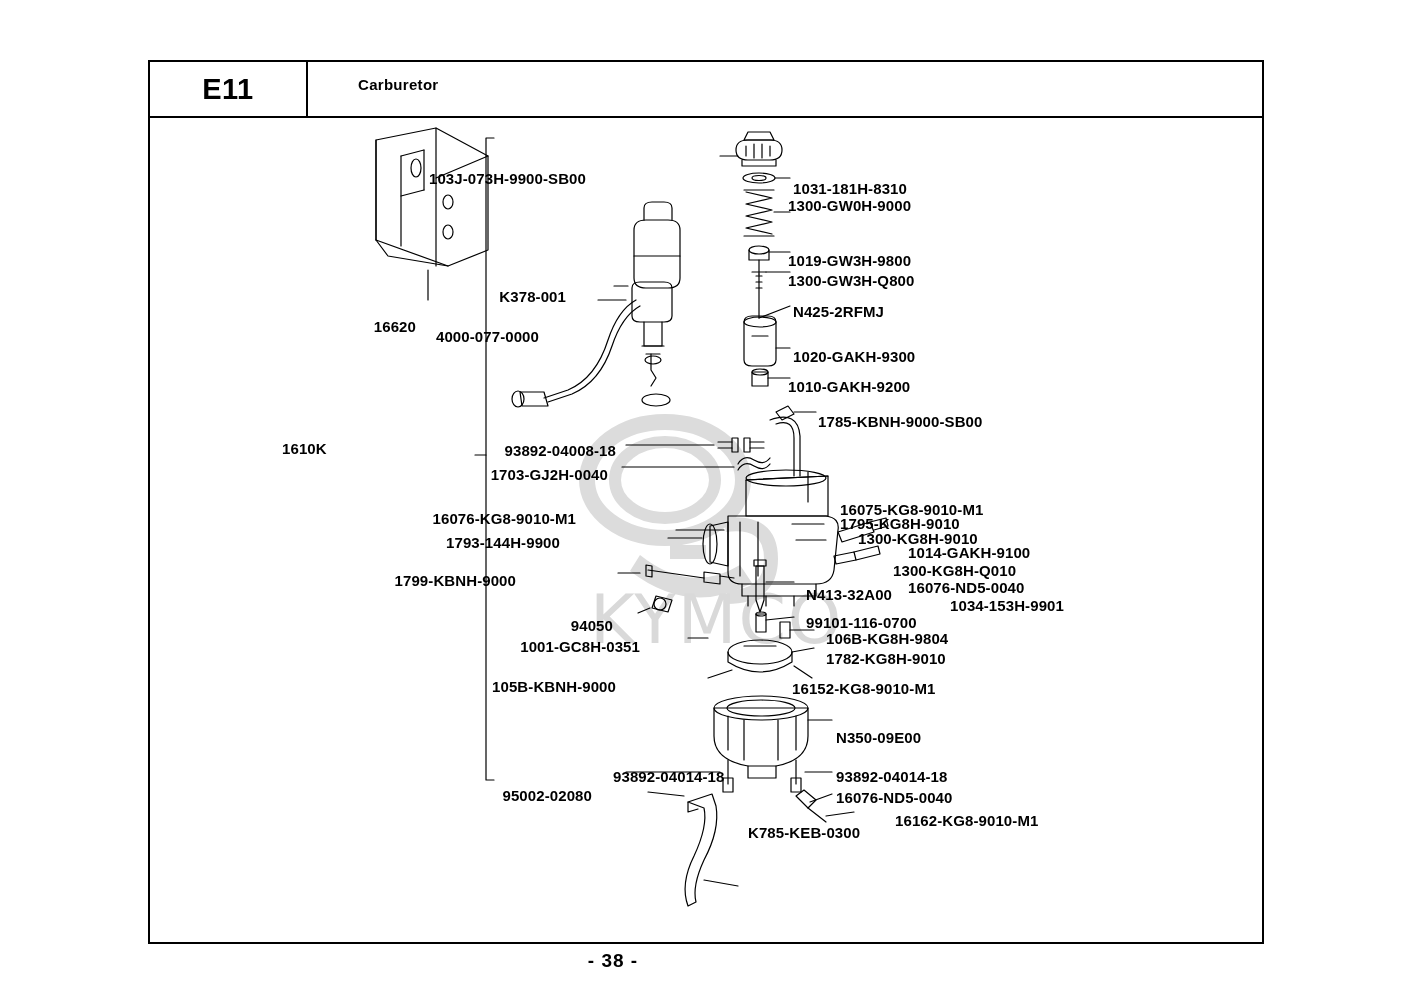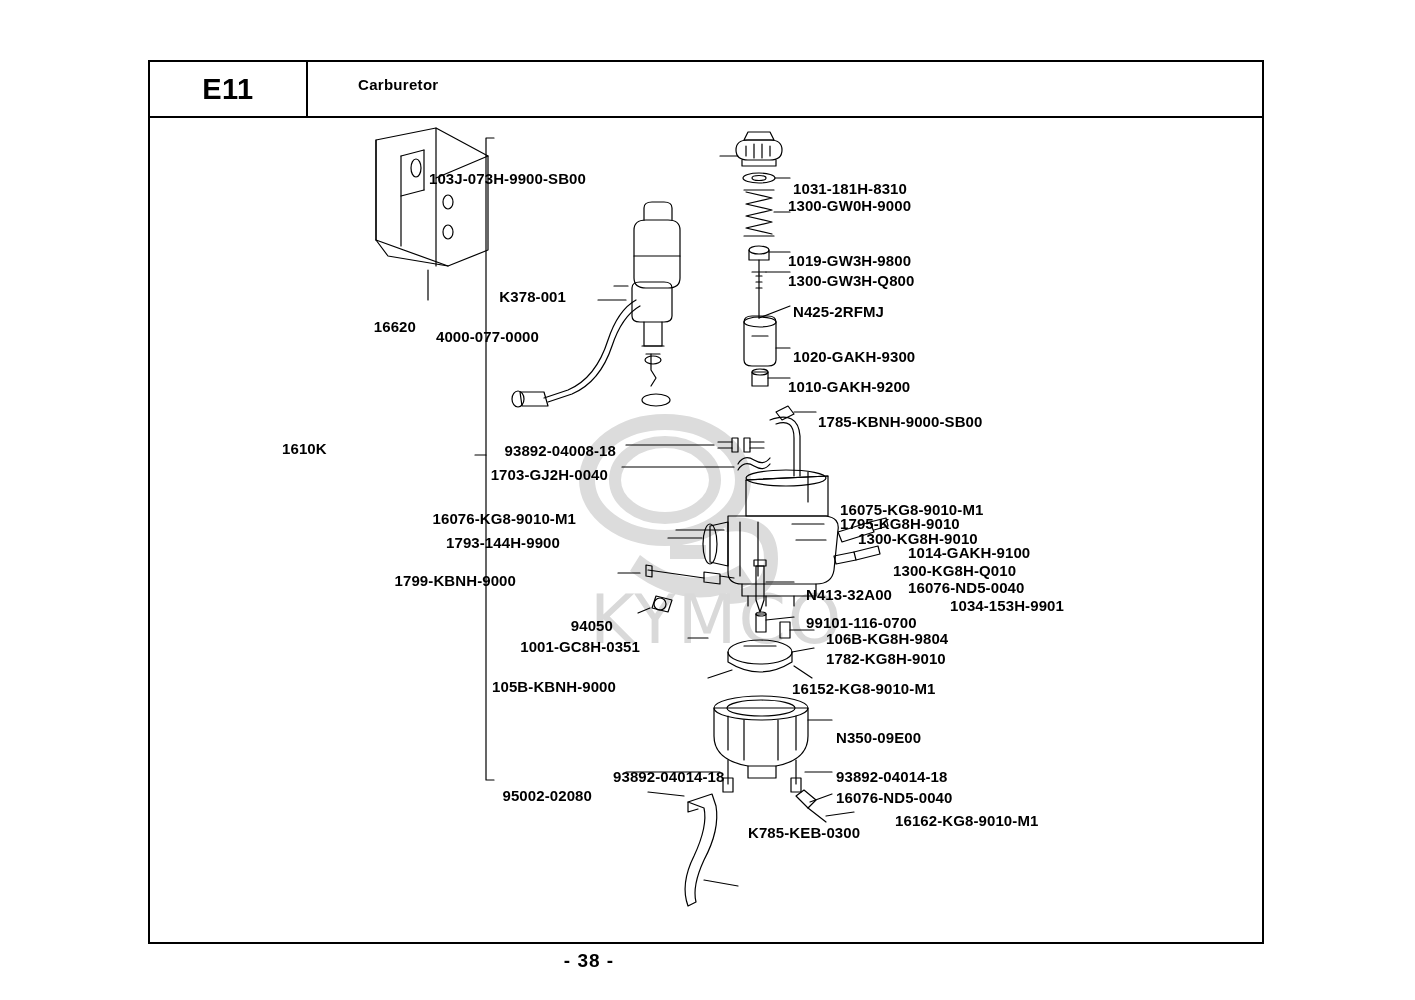--- a/index.html
+++ b/index.html
@@ -72,20 +72,21 @@
   
   .page-number {
     position: absolute;
     left: 0;
     top: 950px;
     width: 1178px;
     text-align: center;
     font-size: 19px;
     font-weight: bold;
     letter-spacing: 1px;
+    padding-left: 24px;
   }
 
   
   .watermark {
     position: absolute;
     left: 520px;
     top: 395px;
     width: 440px;
     height: 280px;
     pointer-events: none;

